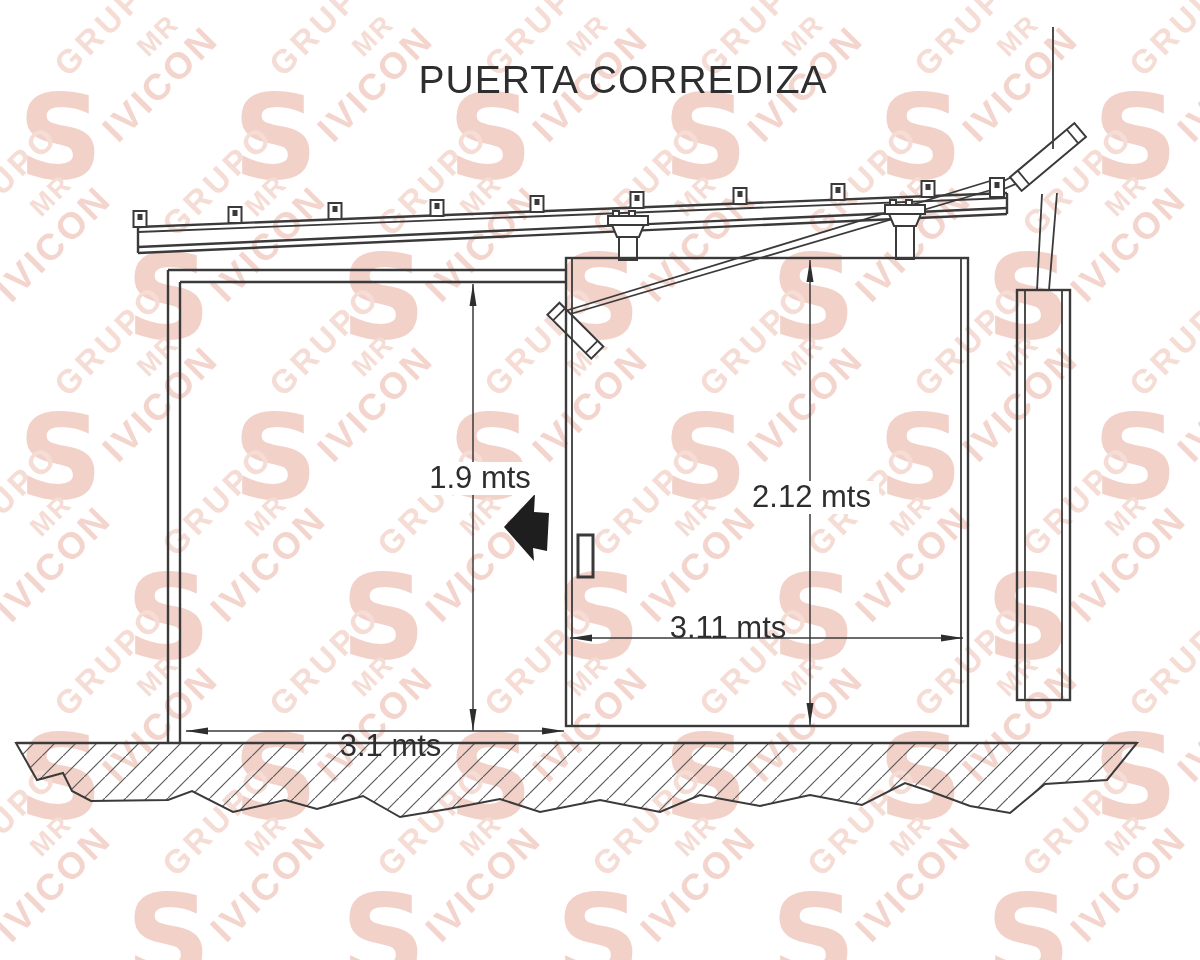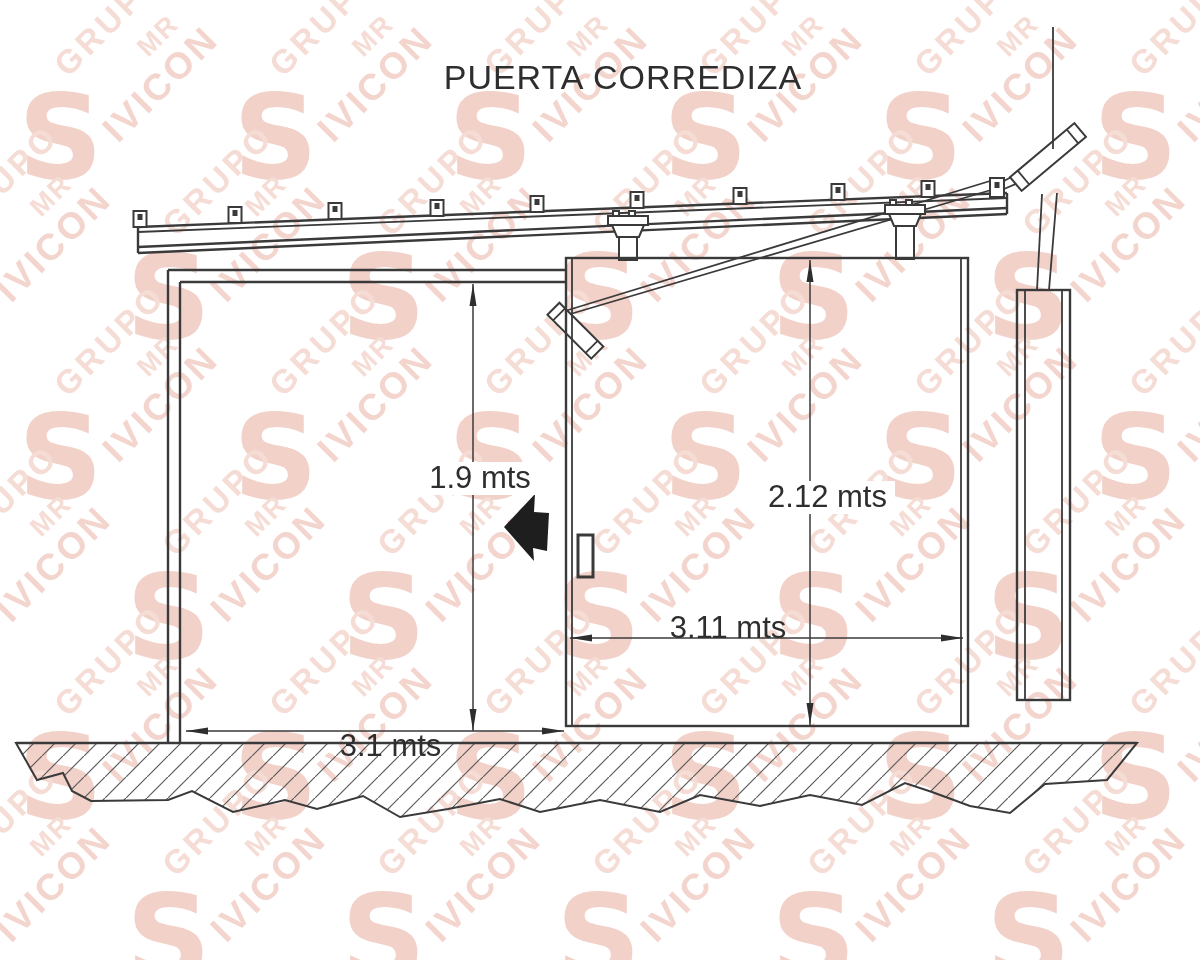--- a/index.html
+++ b/index.html
@@ -18,25 +18,25 @@
   .blk{fill:#1e1e1e;stroke:none;}
 
   
   .wm-s{font-family:"DejaVu Sans", sans-serif;font-weight:bold;font-size:118px;fill:#f2d1c9;}
   .wm-grupo{font-family:"Liberation Sans", sans-serif;font-weight:bold;font-size:33px;letter-spacing:4px;fill:#f5dcd5;}
   .wm-mr{font-family:"Liberation Sans", sans-serif;font-weight:bold;font-size:27px;letter-spacing:2px;fill:#f5dcd5;}
   .wm-ivicon{font-family:"Liberation Sans", sans-serif;font-weight:bold;font-size:37px;letter-spacing:3px;fill:#f3d5ce;}
 
   
   .title{position:absolute;left:46px;top:58px;width:1154px;text-align:center;
-         font-size:34px;letter-spacing:1px;color:#2e2e2e;}
+         font-size:39px;letter-spacing:1px;color:#2e2e2e;}
   .dimlbl{position:absolute;font-size:31px;color:#2e2e2e;text-align:center;line-height:1.05;}
   .dimlbl.bg{background:#ffffff;}
   #dim-opening-height{left:415px;top:462px;width:130px;}
-  #dim-door-height{left:760px;top:481px;width:135px;text-align:center;}
+  #dim-door-height{left:744px;top:481px;width:135px;text-align:center;}
   #dim-door-width{left:663px;top:602px;width:130px;margin-top:10px;}
   #dim-opening-width{left:328px;top:730px;width:125px;}
 </style>
 </head>
 <body>
 
 <div class="canvas">
 
   <svg width="1200" height="960" viewBox="0 0 1200 960">
     <defs>

